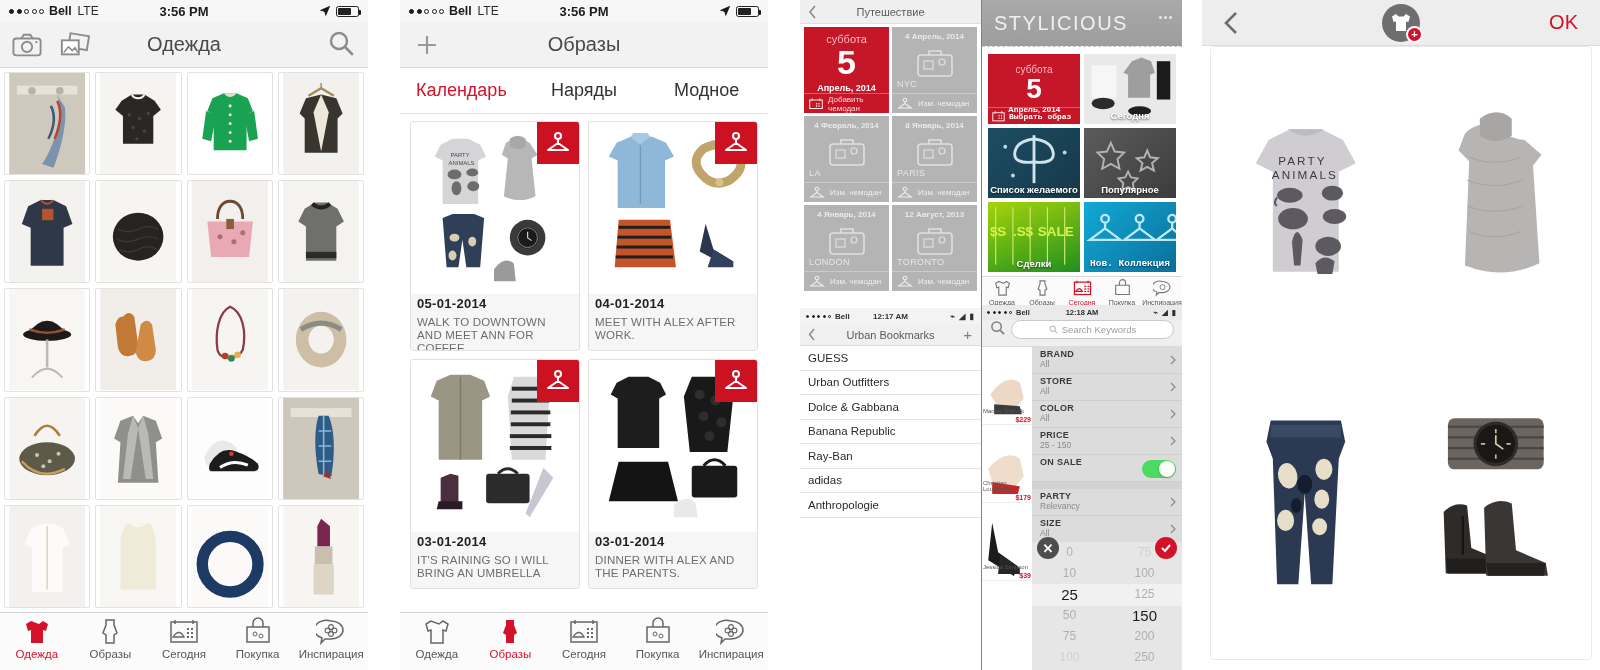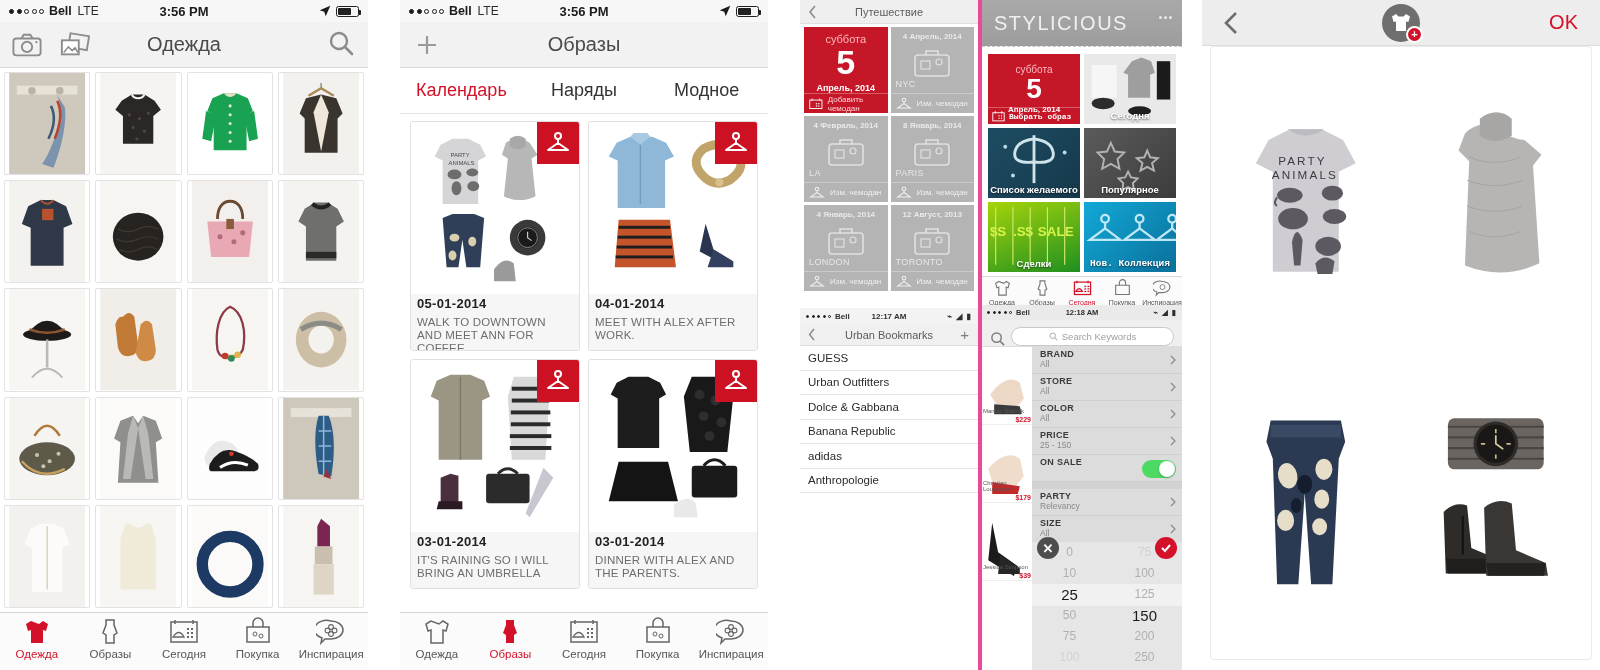--- a/index.html
+++ b/index.html
@@ -89,21 +89,21 @@
   .look-badge {
     position: absolute; right: 0; top: 0; width: 42px; height: 42px;
     background: #cc1122; display: flex; align-items: center; justify-content: center;
   }
   .look-badge svg { width: 26px; height: 26px; }
   .look-meta { position: absolute; left:0; right:0; bottom:0; height: 56px; background: rgba(244,244,244,0.82); padding: 2px 6px; }
   .look-date { font-size: 13px; font-weight: bold; color: #222; letter-spacing: 0.3px; }
   .look-text { font-size: 11.5px; color: #6d6d6d; line-height: 13px; margin-top: 5px; letter-spacing: 0.2px; }
 
   
-  .p3wrap { position: relative; width: 182px; height: 670px; background:#fff; flex:none; border-right:4px solid #ec4899;}
+  .p3wrap { position: relative; width: 182px; height: 670px; background:#fff; flex:none; border-right:1px solid #ec4899;}
   .mini-nav { height: 24px; background: #efefef; display:flex; align-items:center; justify-content:center; position:relative; border-bottom:1px solid #e0e0e0;}
   .mini-nav .t { font-size: 11px; color: #5d5d5d; }
   .mini-nav .bk { position:absolute; left: 8px; width: 9px; height: 14px; }
   .travelgrid { display: grid; grid-template-columns: 1fr 1fr; gap: 3px; padding: 3px 4px; }
   .tcard { height: 86px; position: relative; background: #b4b4b4; overflow: hidden; }
   .tcard.red { background: #c51728; }
   .tcard .tdate { position: absolute; top: 5px; left: 0; right: 0; text-align: center; font-size: 8px; color: #e9e9e9; font-weight:bold;}
   .tcard.red .tdow { position: absolute; top: 6px; left: 0; right:0; text-align:center; font-size: 11px; color: #ffb9c0; }
   .tcard.red .tnum { position: absolute; top: 18px; left:0; right:0; text-align:center; font-size: 34px; color: #fff; font-weight: bold; line-height: 34px; }
   .tcard.red .tmon { position: absolute; top: 56px; left:0; right:0; text-align:center; font-size: 9px; color: #ffffff; font-weight:bold;}
@@ -147,21 +147,21 @@
   .hcard .footbar svg { width: 13px; height: 12px; }
   .sty-tabbar { height: 36px; border-top: 1px solid #d8d8d8; display: flex; align-items: flex-start; padding-top: 2px; background:#fbfbfb;}
   .sty-tabbar .tab svg { width: 19px; height: 18px; }
   .sty-tabbar .tab span { font-size: 7px; }
 
   
   .filt { position: absolute; left: 0; right: 0; top: 305px; bottom: 0; background: #f2f2f2; overflow: hidden; }
   .filt-status { height: 15px; background:#eaeaea; display:flex; align-items:center; padding:0 5px; font-size:7.5px; font-weight:bold; color:#2e2e2e; position:relative;}
   .filt-status .c { position:absolute; left:0; right:0; text-align:center;}
   .filt-status .r { margin-left:auto; letter-spacing:1px;}
-  .filt-search { height: 27px; background: #efefef; display:flex; align-items:flex-end; padding: 0 8px; gap:6px; border-bottom:1px solid #dcdcdc;}
+  .filt-search { height: 27px; background: #efefef; display:flex; align-items:flex-start; padding: 0 8px; gap:6px; border-bottom:1px solid #dcdcdc;}
   .filt-search .mag { width: 15px; height: 15px; }
   .filt-search .box { flex:1; height: 19px; border-radius: 10px; border: 1px solid #c9c9c9; background:#fff; display:flex; align-items:center; justify-content:center; gap:4px;}
   .filt-search .box span { font-size: 9.5px; color: #a0a0a0; }
   .filt-body { display: flex; height: calc(100% - 42px); }
   .filt-left { width: 50px; background: #fff; overflow:hidden; }
   .filt-left .prod { position: relative; height: 78px; border-bottom: 1px solid #eee; }
   .filt-left .prod svg { width: 100%; height: 100%; }
   .filt-left .pname { position:absolute; left: 1px; bottom: 10px; font-size: 6px; color: #555; }
   .filt-left .pprice { position:absolute; right: 1px; bottom: 1px; font-size: 7px; color: #d3122a; font-weight: bold; }
   .filt-right { flex: 1; background: #dcdcdc; position: relative; }
@@ -878,20 +878,21 @@
             <path d="M6 1L1.6 6.5 6 12" fill="none" stroke="#8a8a8a" stroke-width="1.5"></path>
           </svg>
         <div class="t">Urban Bookmarks</div>
         <div class="pl">+</div>
       </div>
       <div>
         <div class="bm-row">GUESS</div>
         <div class="bm-row">Urban Outfitters</div>
         <div class="bm-row">Dolce &amp; Gabbana</div>
         <div class="bm-row">Banana Republic</div>
+        <div class="bm-row">Ray-Ban</div>
         <div class="bm-row">adidas</div>
         <div class="bm-row">Anthropologie</div>
       </div>
     </div>
   </div>
 
   <div class="p4wrap">
 
     <div class="sty-head">
       <div class="sty-logo">STYLICIOUS</div>

